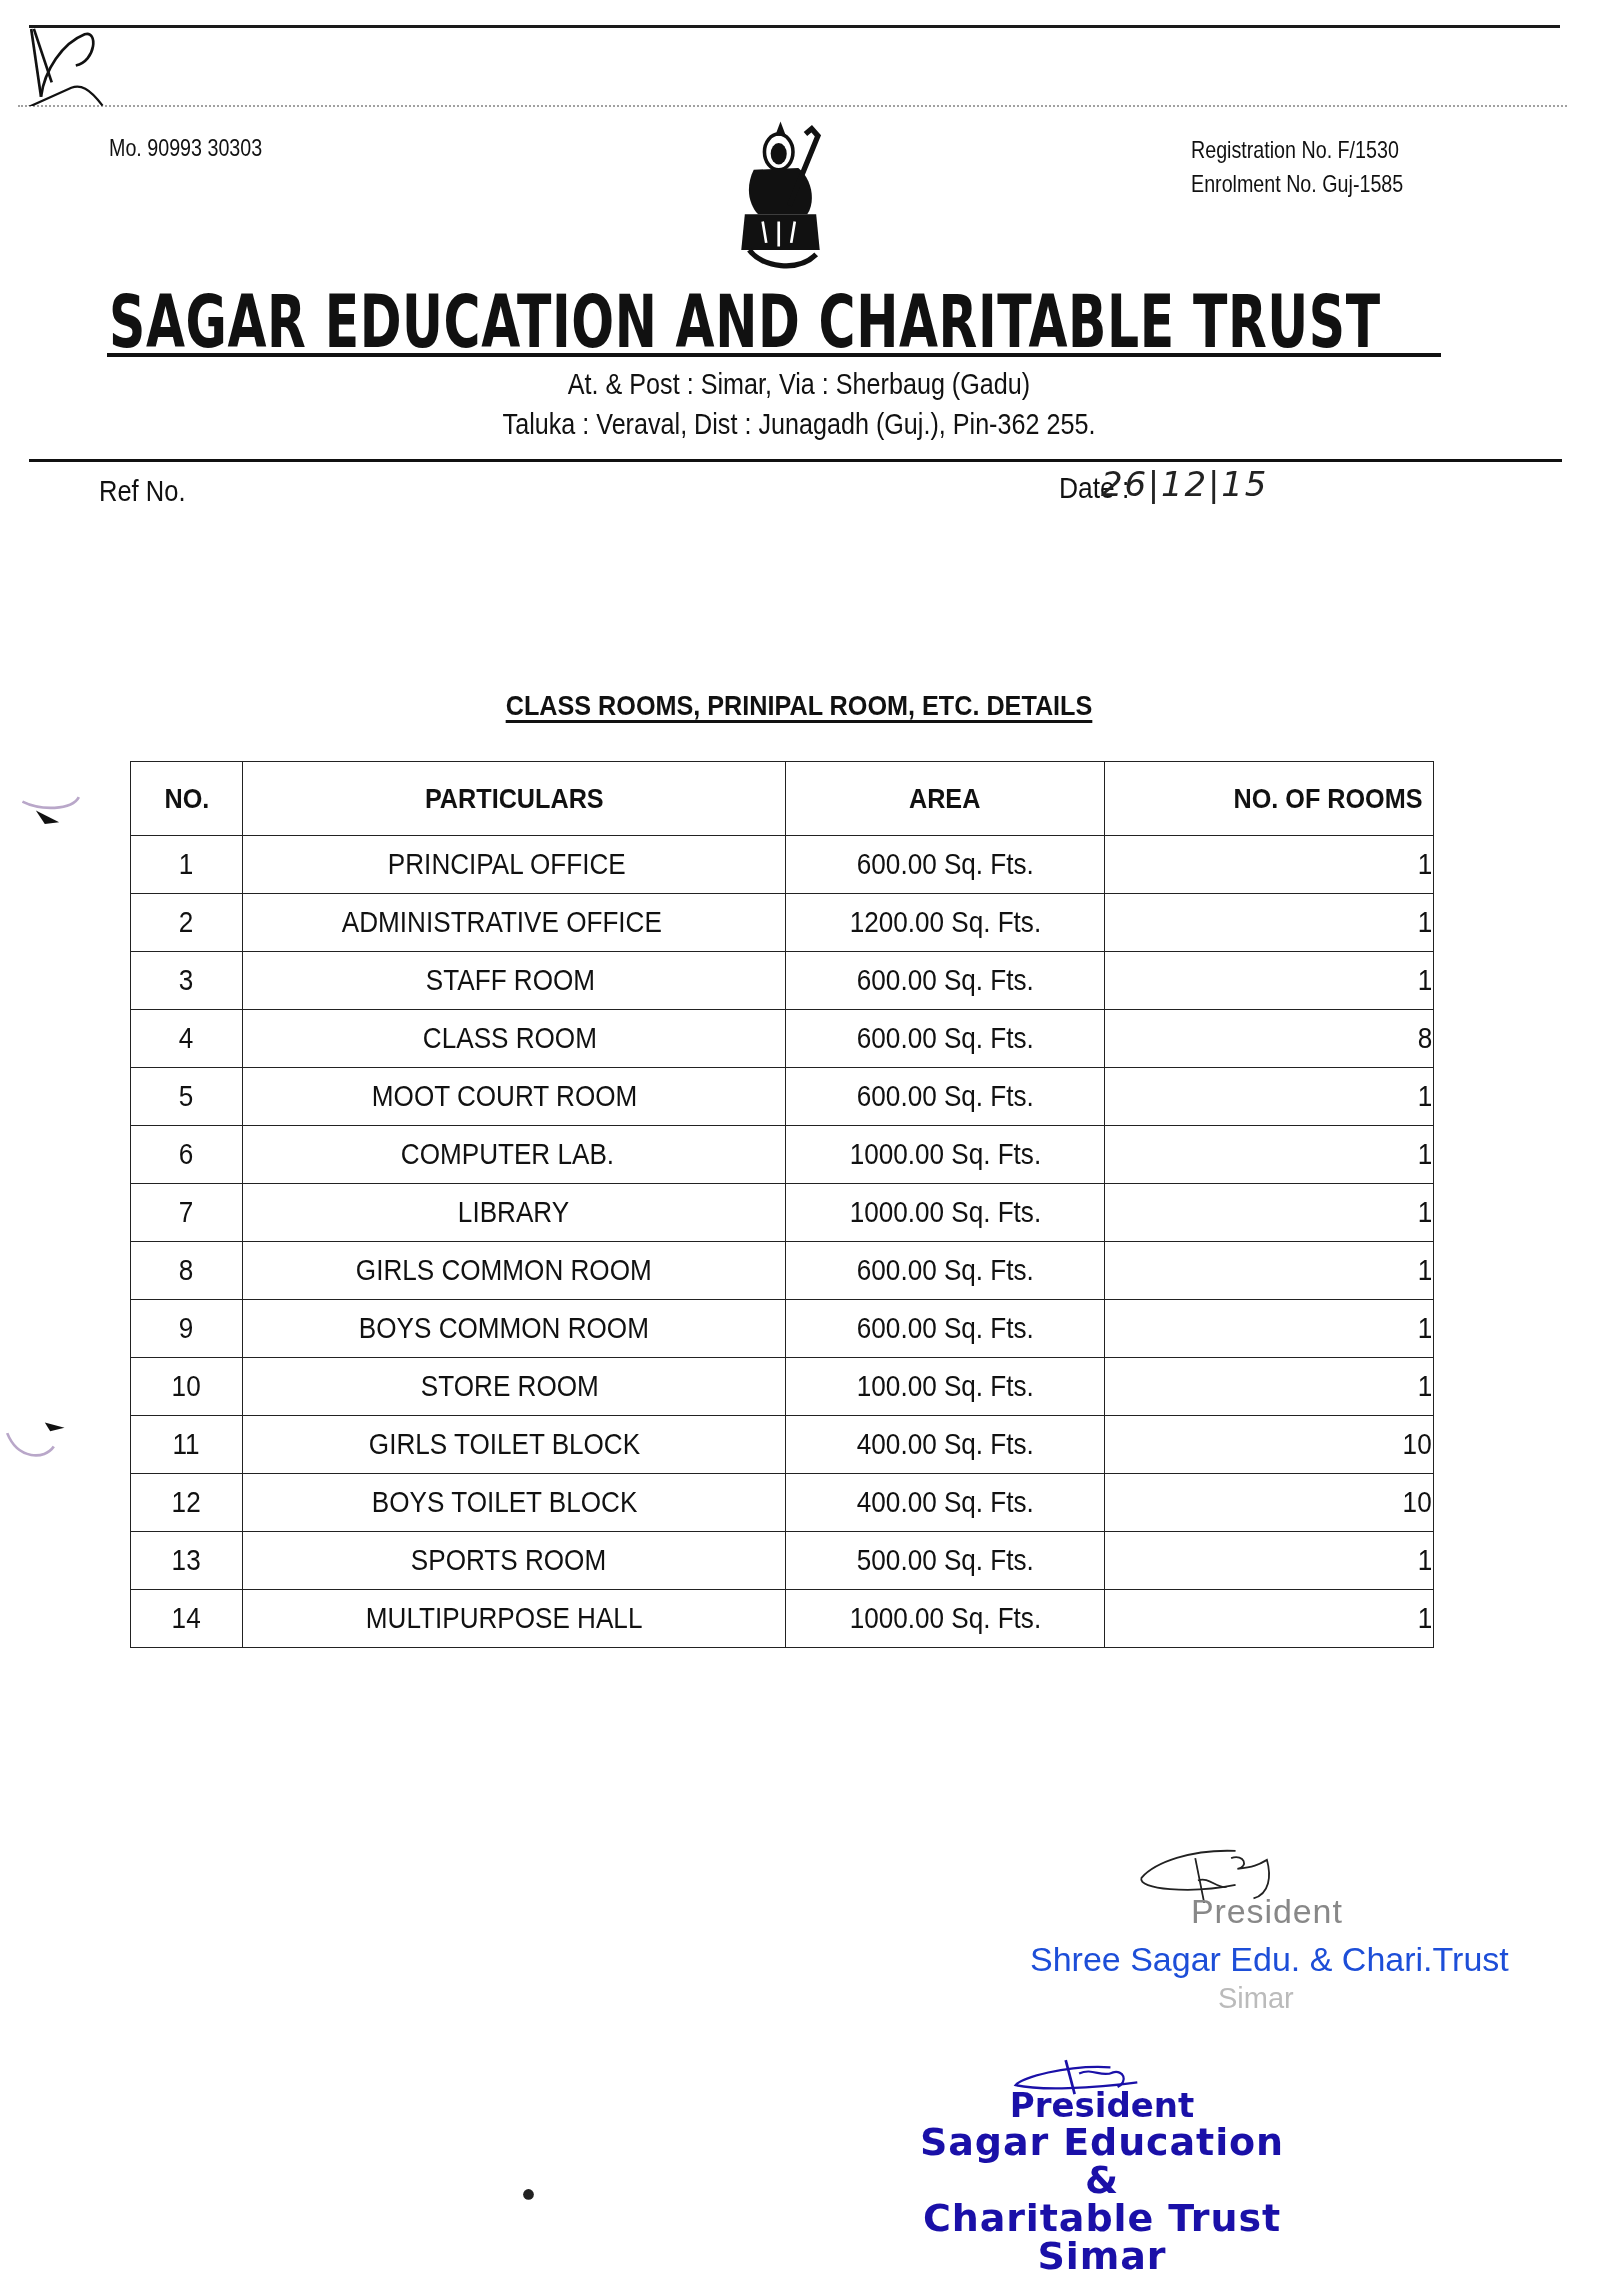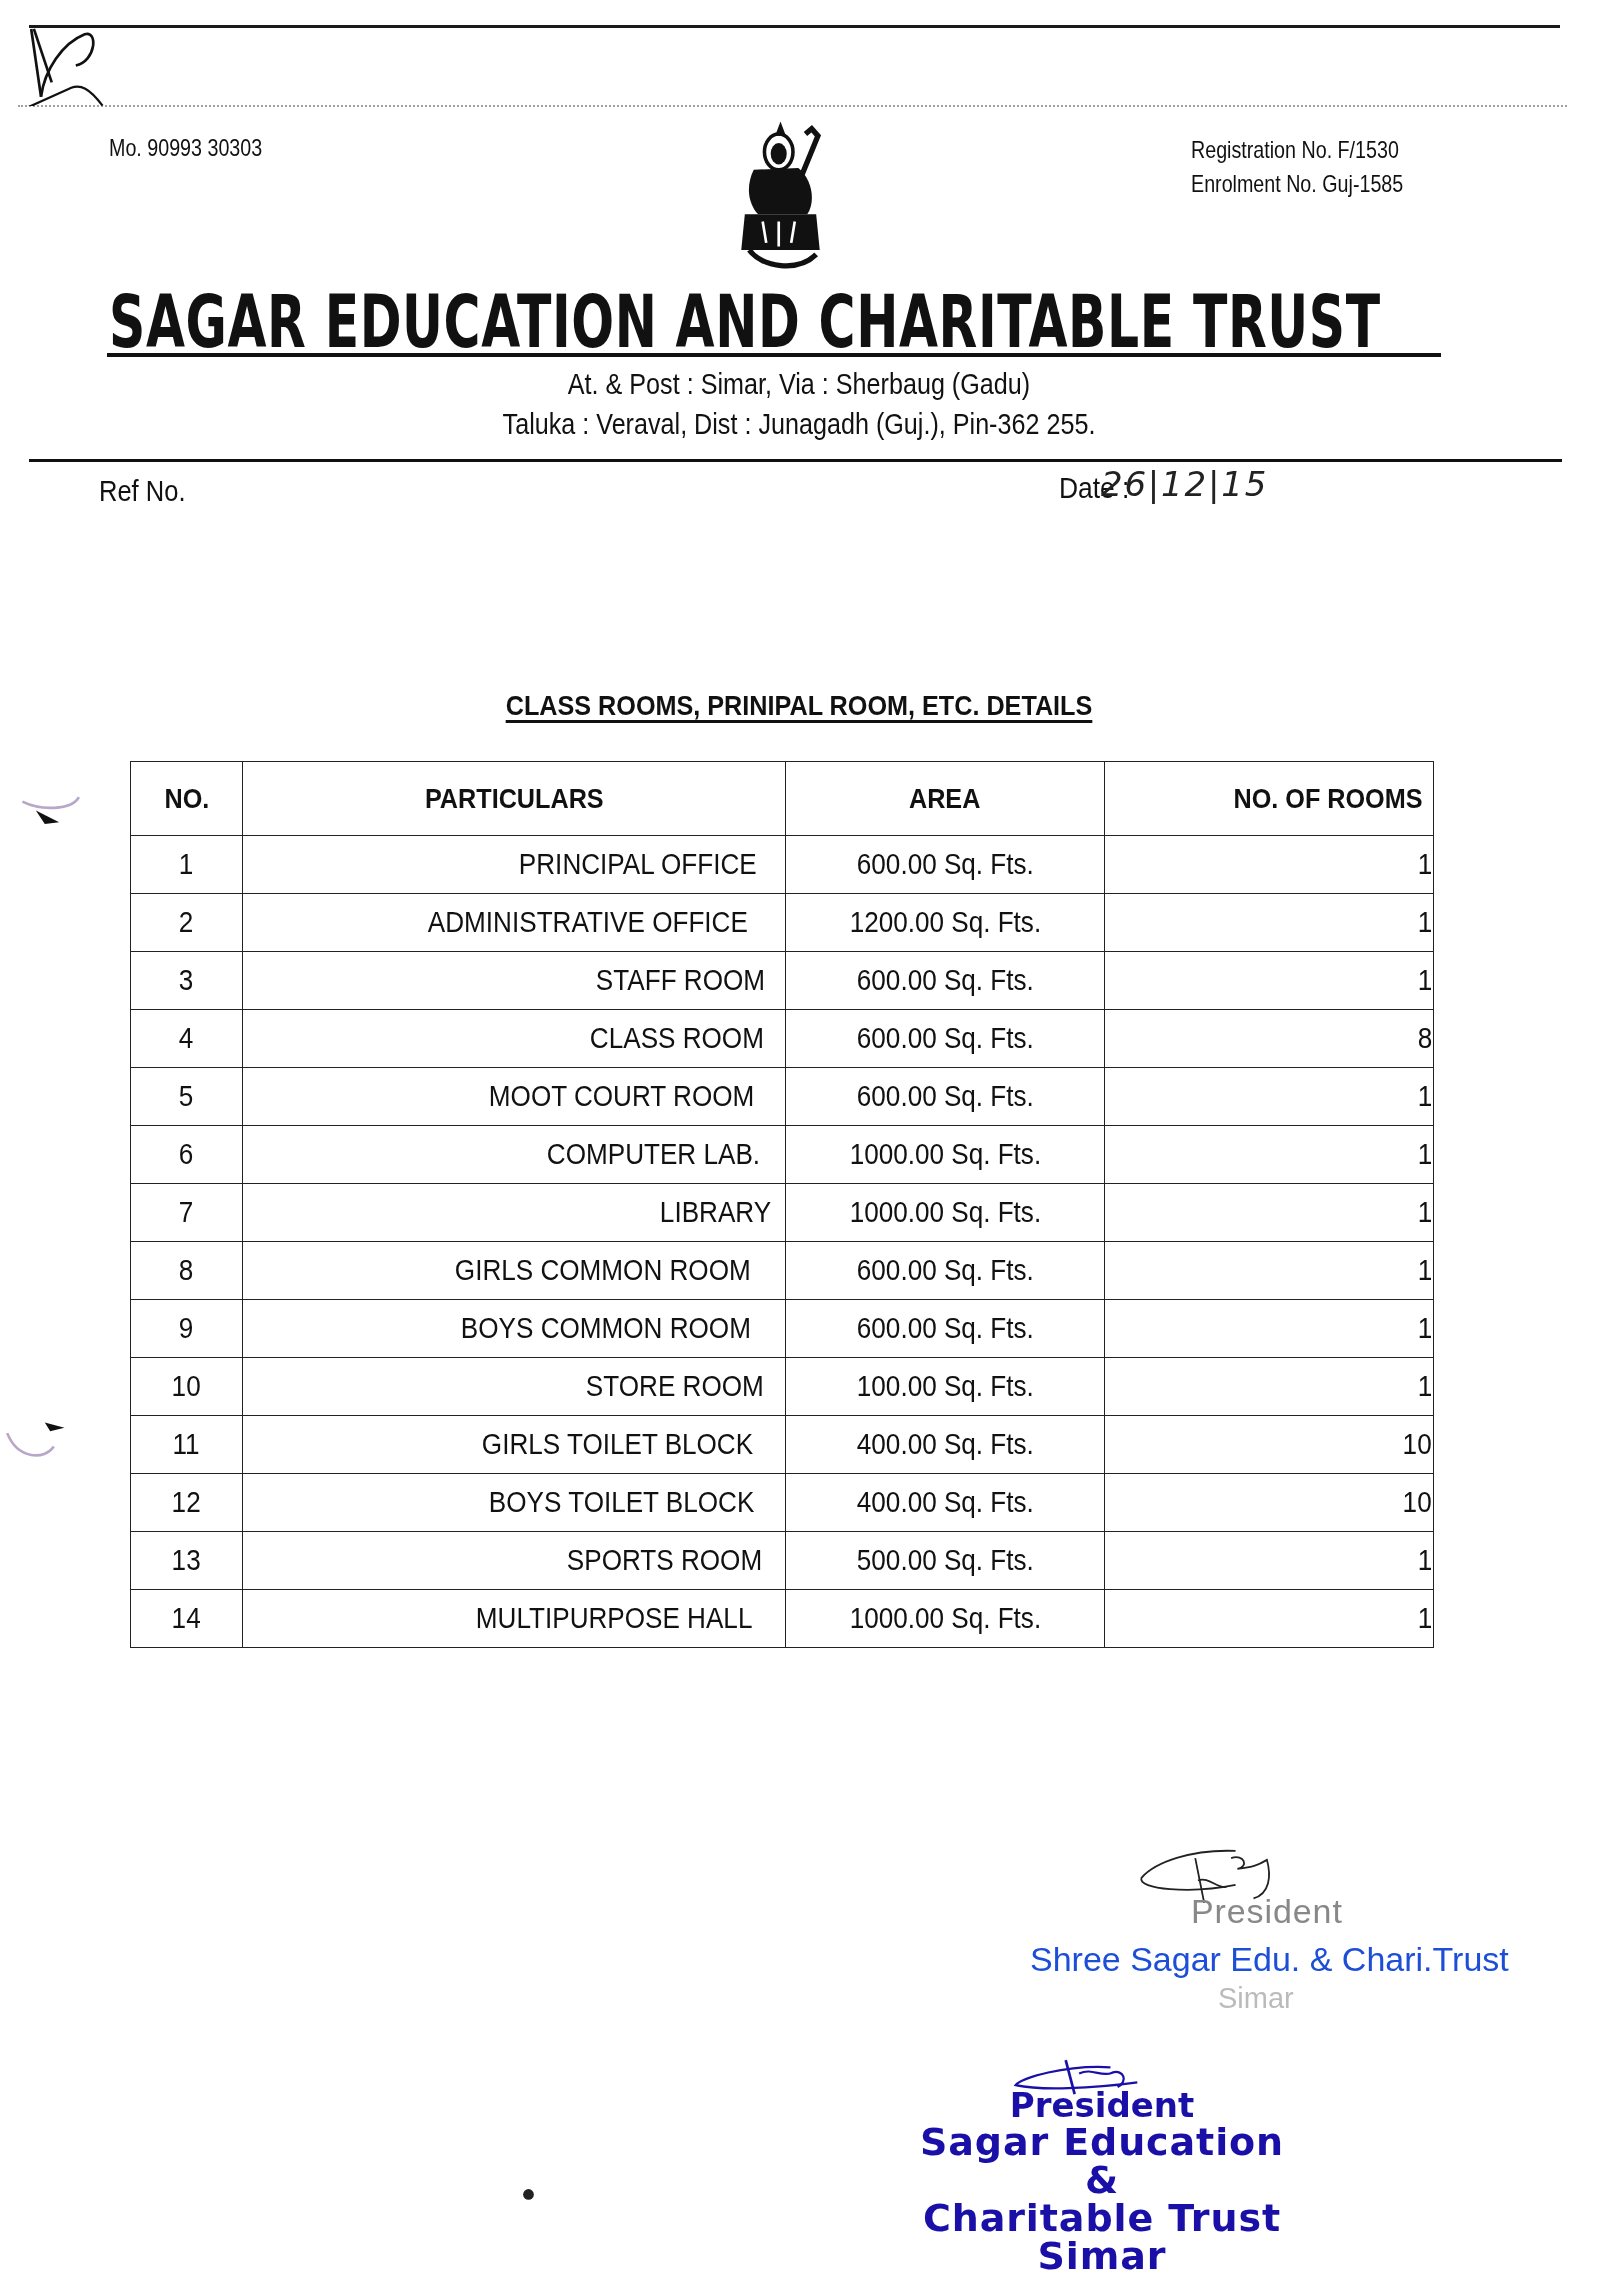--- a/index.html
+++ b/index.html
@@ -27,21 +27,21 @@
   .refno { position: absolute; left: 99px; top: 475px; font-size: 29px; transform: scaleX(.88); transform-origin: left top; }
   .date-label { position: absolute; left: 1059px; top: 471px; font-size: 30px; transform: scaleX(.88); transform-origin: left top; }
   .date-value { position: absolute; left: 1101px; top: 464px; font-family: "DejaVu Sans", sans-serif; font-size: 34px; font-weight: 300; letter-spacing: 1.8px; color: #222; font-style: italic; }
 
   .doc-title { position: absolute; left: 0; top: 690px; width: 1598px; text-align: center; font-size: 28px; font-weight: bold; text-decoration: underline; text-underline-offset: 5.4px; text-decoration-thickness: 2.7px; transform: scaleX(.9); transform-origin: center top; }
 
   table.details { position: absolute; left: 130px; top: 761px; width: 1304px; border-collapse: collapse; font-size: 29px; }
   table.details th, table.details td { border: 1.8px solid #222; height: 57px; padding: 0; text-decoration: underline; }
   table.details th { height: 73px; font-weight: bold; font-size: 28px; }
   .c-no { width: 111px; text-align: center; }
-  .c-part { width: 542px; text-align: right; }
+  .c-part { width: 542px; text-align: center; }
   .c-area { width: 318px; text-align: center; }
   .c-rooms { text-align: right; }
   table.details td.c-part span { padding-left: 14.3px; }
   table.details .cell-text { display: inline-block; transform: scaleX(.9); transform-origin: left center; }
   table.details .c-area .cell-text, table.details .c-no .cell-text, table.details .c-rooms .cell-text, table.details th .cell-text { transform-origin: center center; }
 
   .sign1 { position: absolute; left: 1030px; top: 1840px; width: 448px; height: 152px; text-align: center; }
   .sign1 svg { position: absolute; left: 107px; top: 0; }
   .sign1 .s-title { position: absolute; left: 161px; top: 52px; font-size: 34px; color: #888; letter-spacing: 0.9px; }
   .sign1 .s-org { position: absolute; left: 0; top: 100px; font-size: 34px; color: #1d4ed8; white-space: nowrap; }

